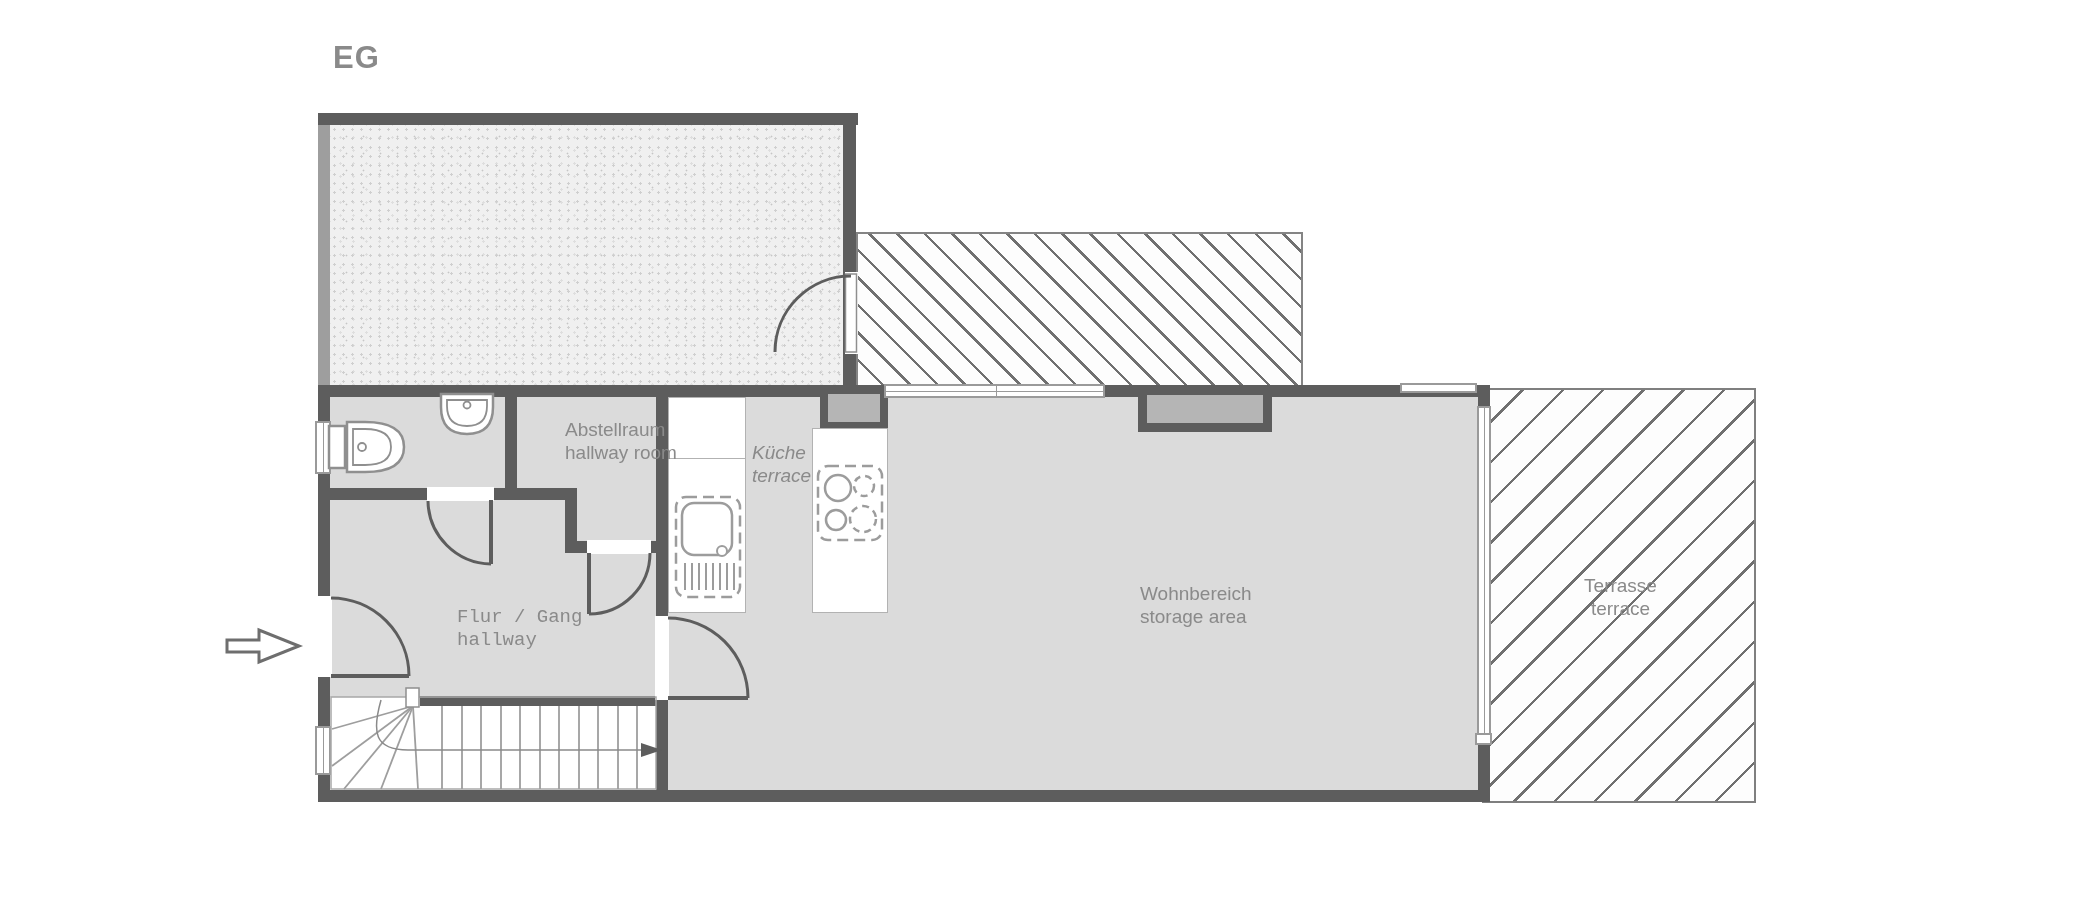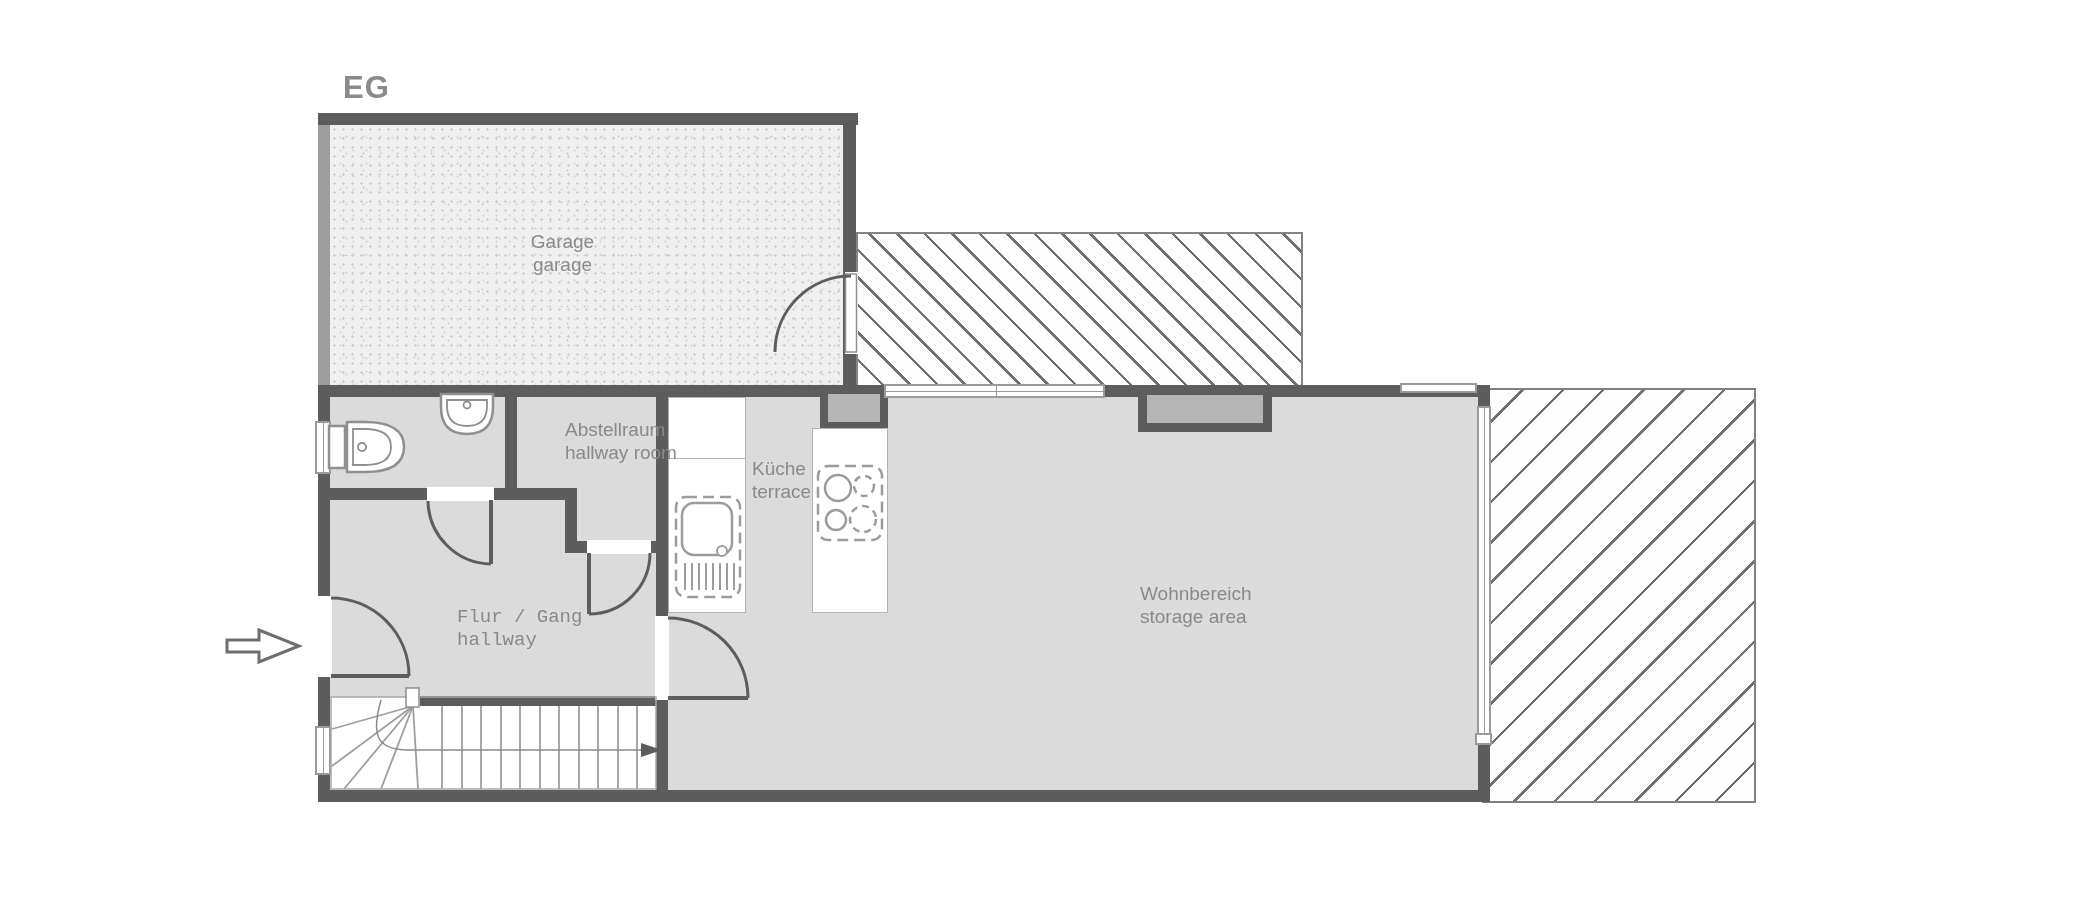--- a/index.html
+++ b/index.html
@@ -42,21 +42,21 @@
   .floor-title{
     position:absolute;color:#8a8a8a;font-size:31px;font-weight:bold;letter-spacing:1px;
   }
   svg{position:absolute;left:0;top:0;}
 </style>
 </head>
 <body>
 
 <div id="plan">
 
-  <div class="floor-title" style="left:343px;top:40px;margin-top:30px;">EG</div>
+  <div class="floor-title" style="left:333px;top:40px;">EG</div>
 
   <div class="stipple" style="left:330px;top:125px;width:513px;height:260px;"></div>
   <div class="room" style="left:330px;top:397px;width:175px;height:91px;"></div>
   <div class="room" style="left:330px;top:488px;width:326px;height:218px;"></div>
   <div class="room" style="left:517px;top:397px;width:139px;height:148px;"></div>
   <div class="room" style="left:668px;top:397px;width:810px;height:393px;"></div>
   <div class="white-fill" style="left:330px;top:697px;width:326px;height:93px;"></div>
 
   <div class="hatch-nw" style="left:856px;top:232px;width:447px;height:156px;"></div>
   <div class="hatch-ne" style="left:1482px;top:388px;width:274px;height:415px;"></div>
@@ -196,34 +196,34 @@
 
     <g stroke="#9c9c9c" fill="none" stroke-width="2.5">
       <rect x="818" y="466" width="64" height="74" rx="10" stroke-dasharray="11 6"></rect>
       <circle cx="838" cy="488" r="13"></circle>
       <circle cx="836" cy="520" r="10"></circle>
       <circle cx="864" cy="486" r="10" stroke-dasharray="7 5"></circle>
       <circle cx="863" cy="519" r="13" stroke-dasharray="7 5"></circle>
     </g>
   </svg>
 
-  <div class="label center" style="left:480px;top:230px;width:165px;">
-    <span>Garage</span><br>
-    <span>garage</span>
-  </div>
   <div class="label" style="left:537px;top:418px;margin-left:28px;">
     <span>Abstellraum</span><br>
     <span>hallway room</span>
   </div>
-  <div class="label" style="left:752px;top:457px;">
+  <div class="label" style="left:752px;top:441px;font-style:italic;">
     <span>Küche</span><br>
     <span>terrace</span>
   </div>
   <div class="label" style="left:457px;top:606px;font-family:Liberation Mono, monospace;">
     <span>Flur / Gang</span><br>
     <span>hallway</span>
   </div>
   <div class="label" style="left:1140px;top:582px;">
     <span>Wohnbereich</span><br>
     <span>storage area</span>
   </div>
+  <div class="label center" style="left:1538px;top:574px;width:165px;">
+    <span>Terrasse</span><br>
+    <span>terrace</span>
+  </div>
 
 </div>
 
 </body></html>

